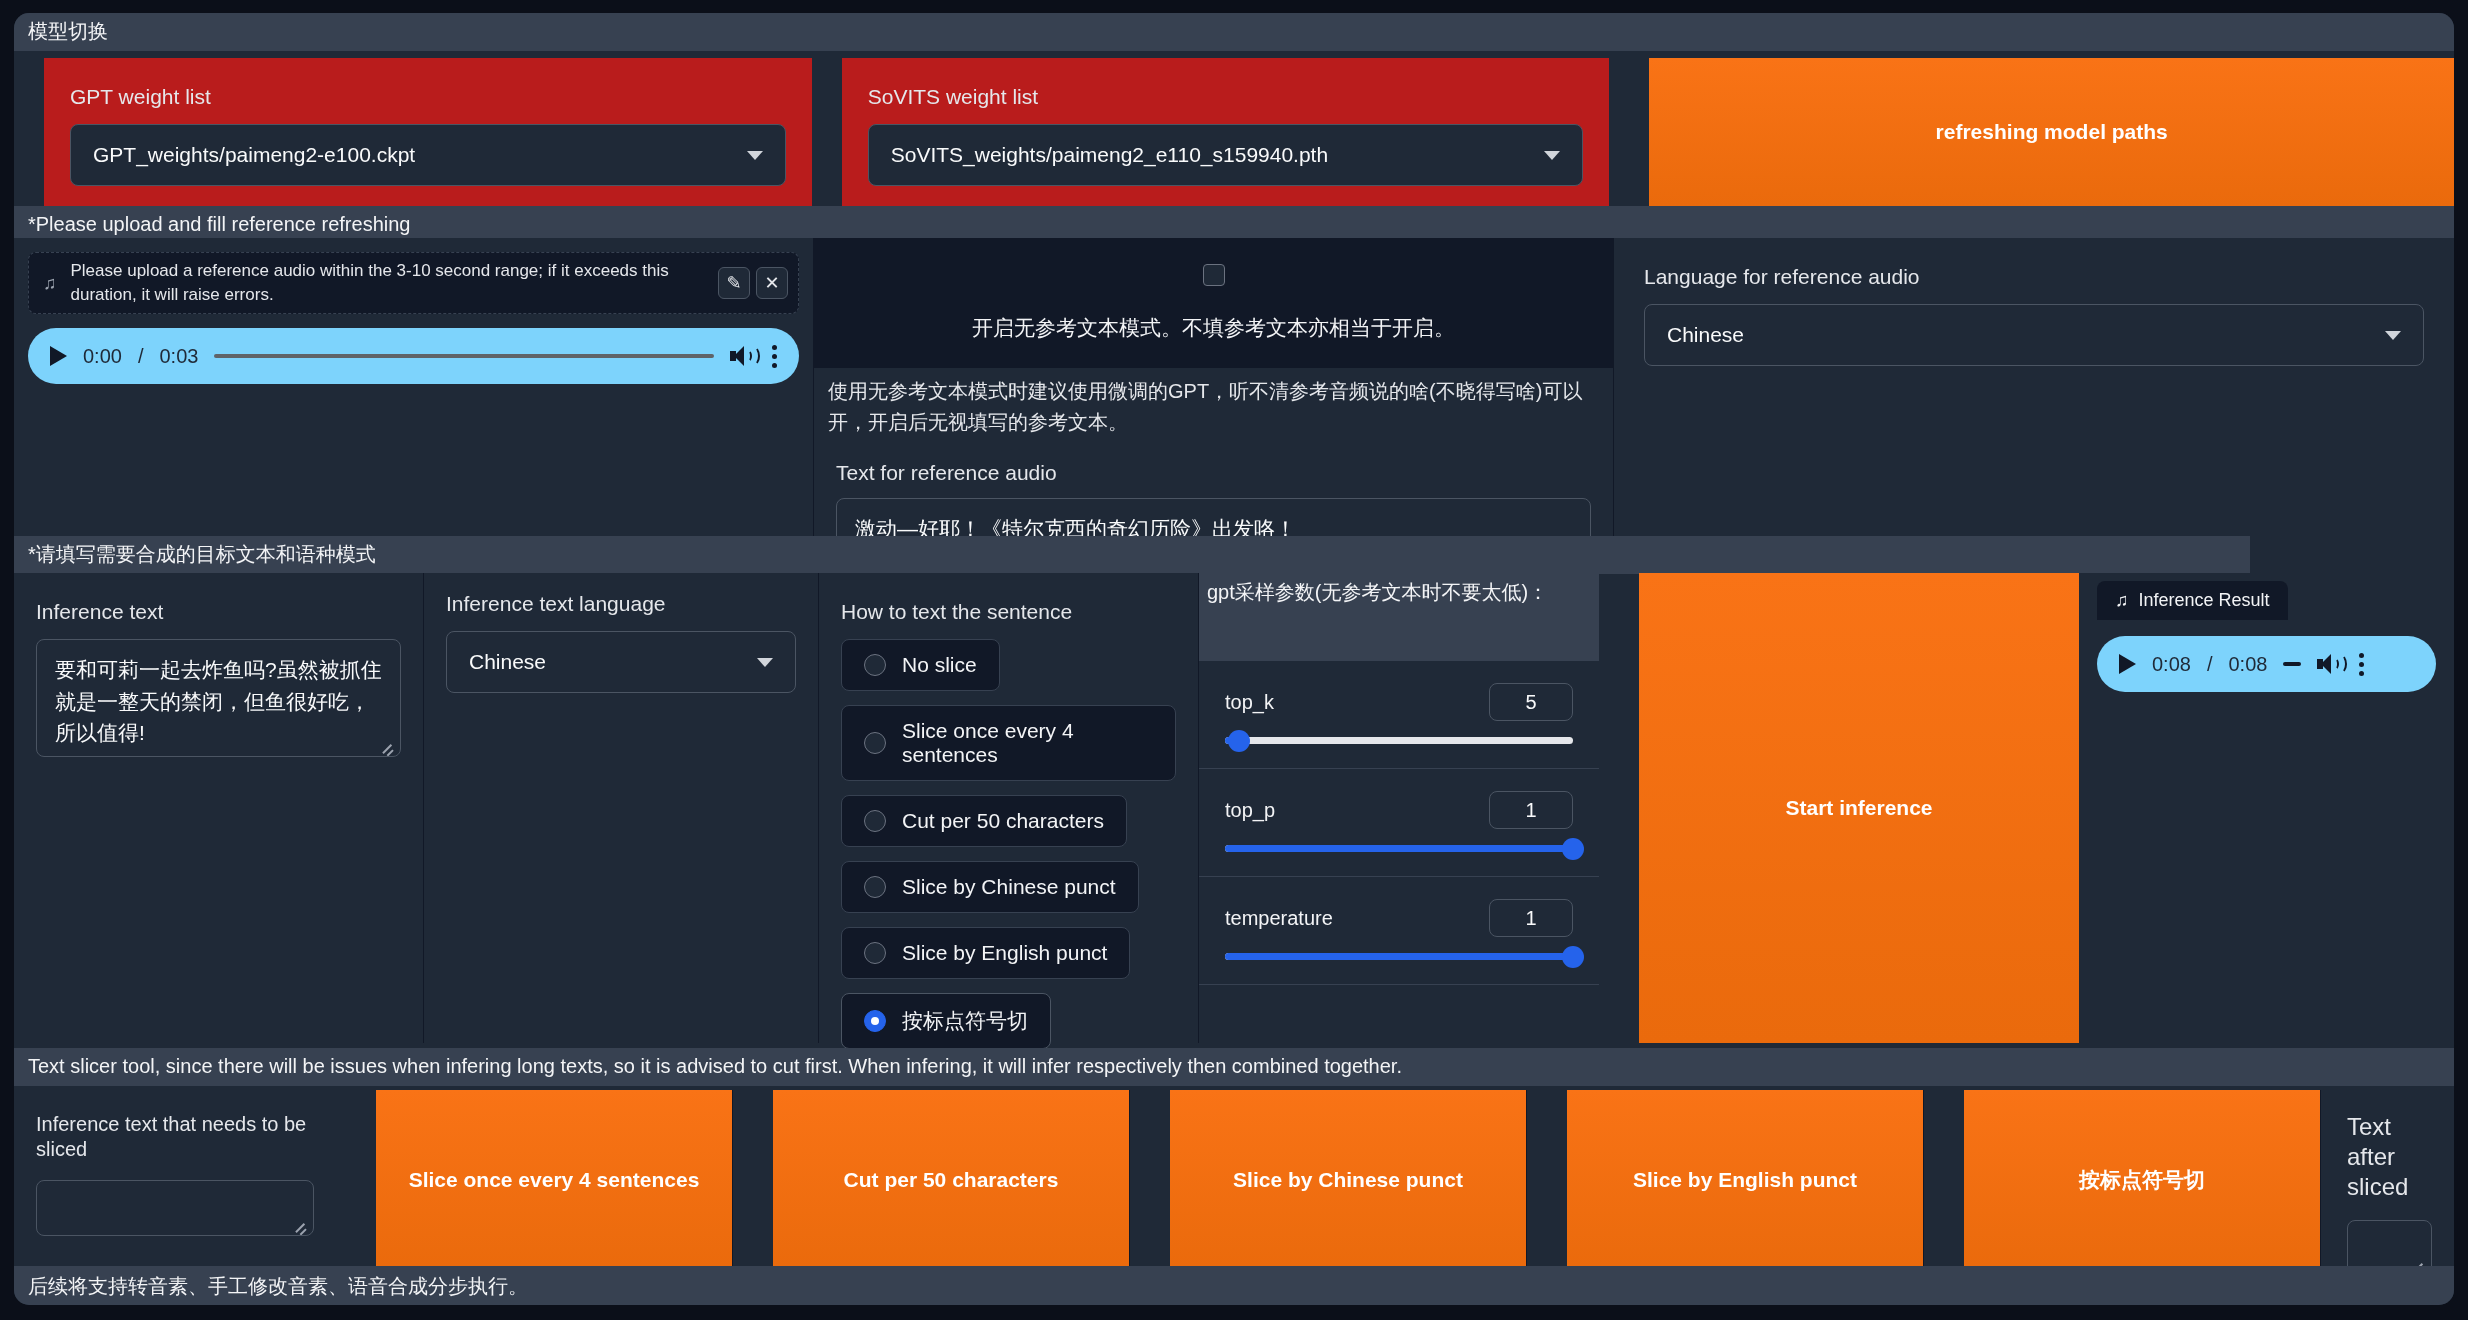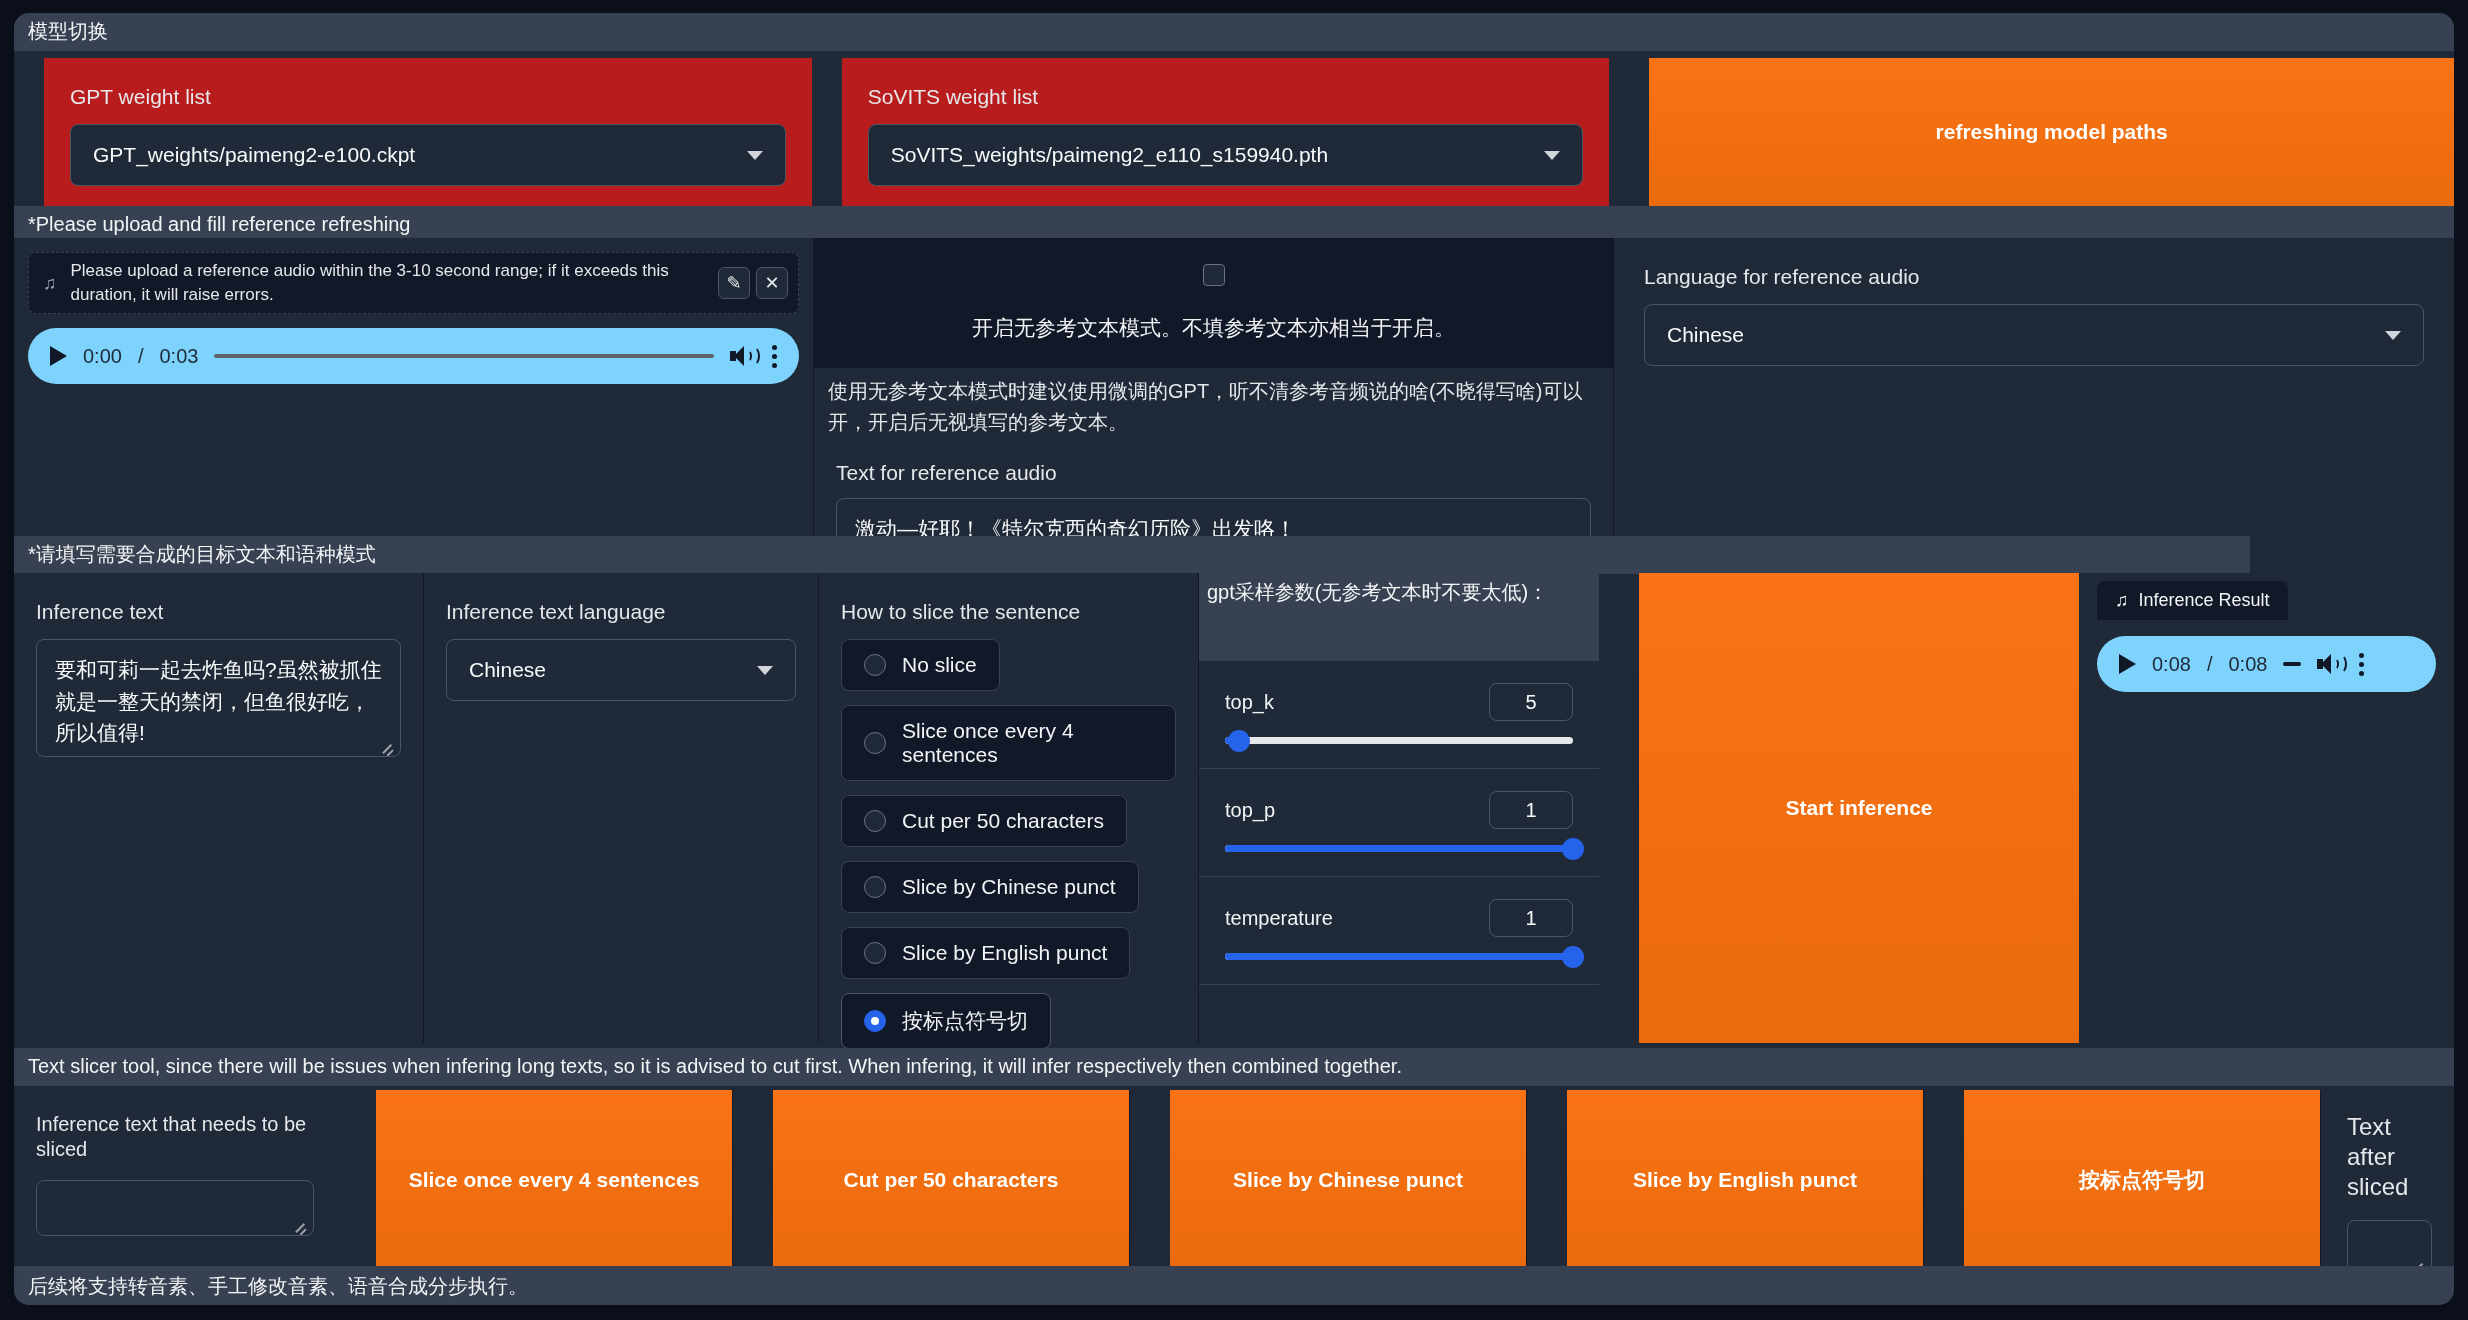--- a/index.html
+++ b/index.html
@@ -240,21 +240,21 @@
     padding: 26px 30px 0 30px;
   }
 
   
   .row-inf {
     position: absolute; left: 0; top: 560px;
     width: 2440px; height: 470px;
     display: flex;
   }
   .inf-text { width: 410px; background: #1f2937; border-right: 1px solid #111827; padding: 26px 22px 0 22px; }
-  .inf-lang { width: 395px; background: #1f2937; border-right: 1px solid #111827; padding: 26px 22px 0 22px; }
+  .inf-lang { width: 395px; background: #1f2937; border-right: 1px solid #111827; padding: 18px 22px 0 22px; }
   .inf-slice { width: 380px; background: #1f2937; border-right: 1px solid #111827; padding: 26px 22px 0 22px; }
   .inf-gpt { width: 400px; background: #1f2937; }
   .inf-start { width: 440px; }
   .inf-result { flex: 1; background: #1f2937; }
 
   .radio-opt {
     background: #111827;
     border: 1px solid #374151;
     border-radius: 8px;
     display: inline-flex;
@@ -458,21 +458,21 @@
 
     <div class="inf-lang">
       <div class="field-label">Inference text language</div>
       <div class="dropdown">
         <span>Chinese</span>
         <span class="caret"></span>
       </div>
     </div>
 
     <div class="inf-slice">
-      <div class="field-label">How to slice the sentence</div>
+      <div class="field-label">How to text the sentence</div>
       <div>
         <div class="radio-opt">
           <span class="rd"></span>
           <span>No slice</span>
         </div>
         <div class="radio-opt">
           <span class="rd"></span>
           <span>Slice once every 4 sentences</span>
         </div>
         <div class="radio-opt">

